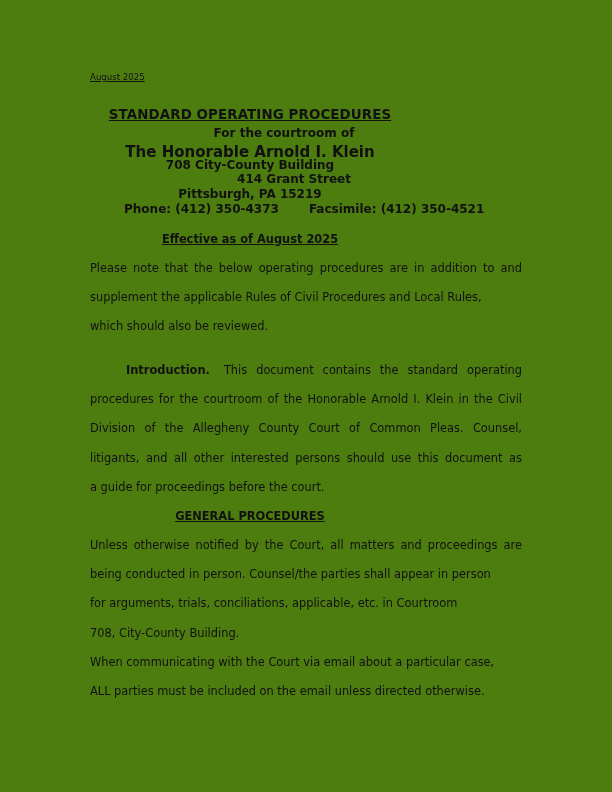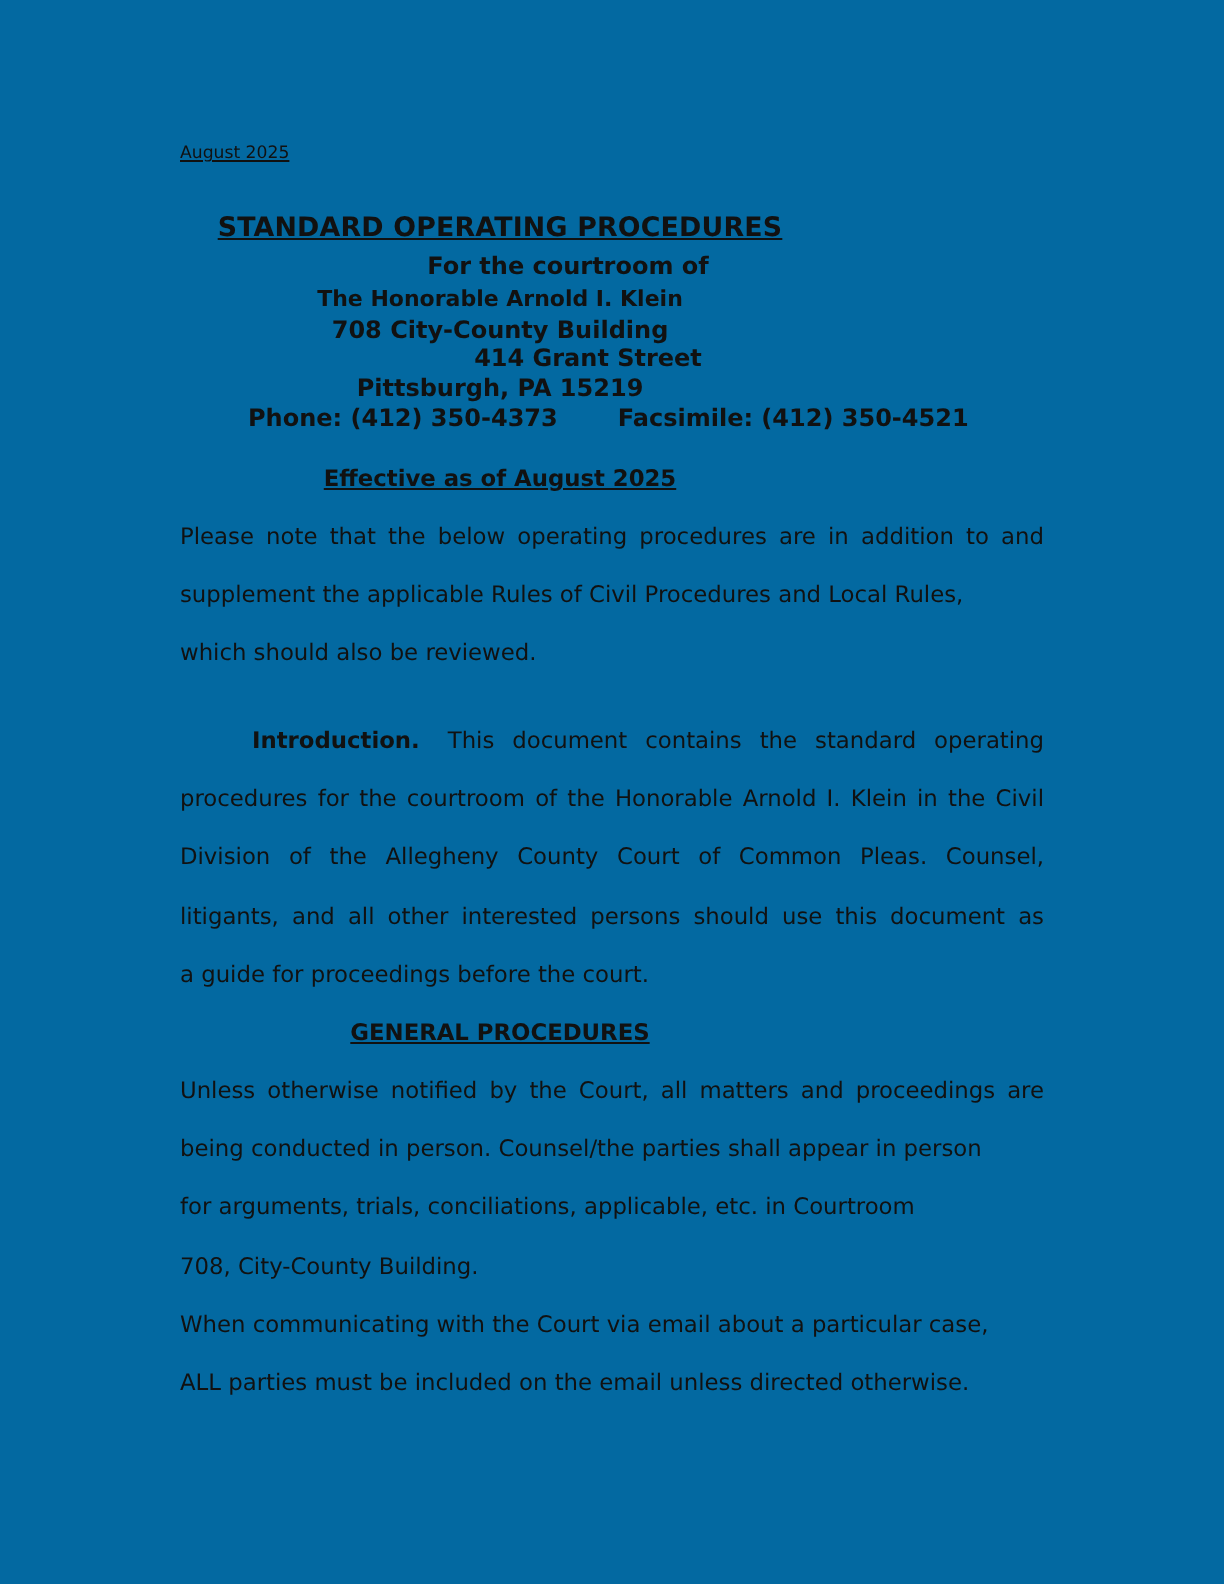--- a/index.html
+++ b/index.html
@@ -12,21 +12,21 @@
     height: 792px;
     position: relative;
     overflow: hidden;
     font-family: "DejaVu Sans", sans-serif;
     color: #111111;
   }
   .page {
     position: absolute;
     left: 0; top: 0;
     width: 612px; height: 792px;
-    background: #0369a1;
+    background: #4d7c0f;
   }
   .date-line {
     position: absolute;
     left: 90px;
     top: 72px;
     font-size: 8.6px;
     text-decoration: underline;
     letter-spacing: 0;
   }
   .center {
@@ -37,21 +37,21 @@
     font-weight: bold;
     white-space: nowrap;
   }
   .title {
     top: 107px;
     font-size: 13.4px;
     text-decoration: underline;
     letter-spacing: 0.1px;
   }
   .sub1 { top: 126px; font-size: 12px; padding-left: 34px; }
-  .sub2 { top: 143px; font-size: 11px; }
+  .sub2 { top: 143px; font-size: 15px; }
   .sub3 { top: 158px; font-size: 12px; }
   .sub4 { top: 172px; font-size: 12px; padding-left: 44px; }
   .sub5 { top: 187px; font-size: 12px; }
   .contact {
     position: absolute;
     top: 202px;
     left: 124px;
     font-size: 12px;
     font-weight: bold;
     white-space: nowrap;

